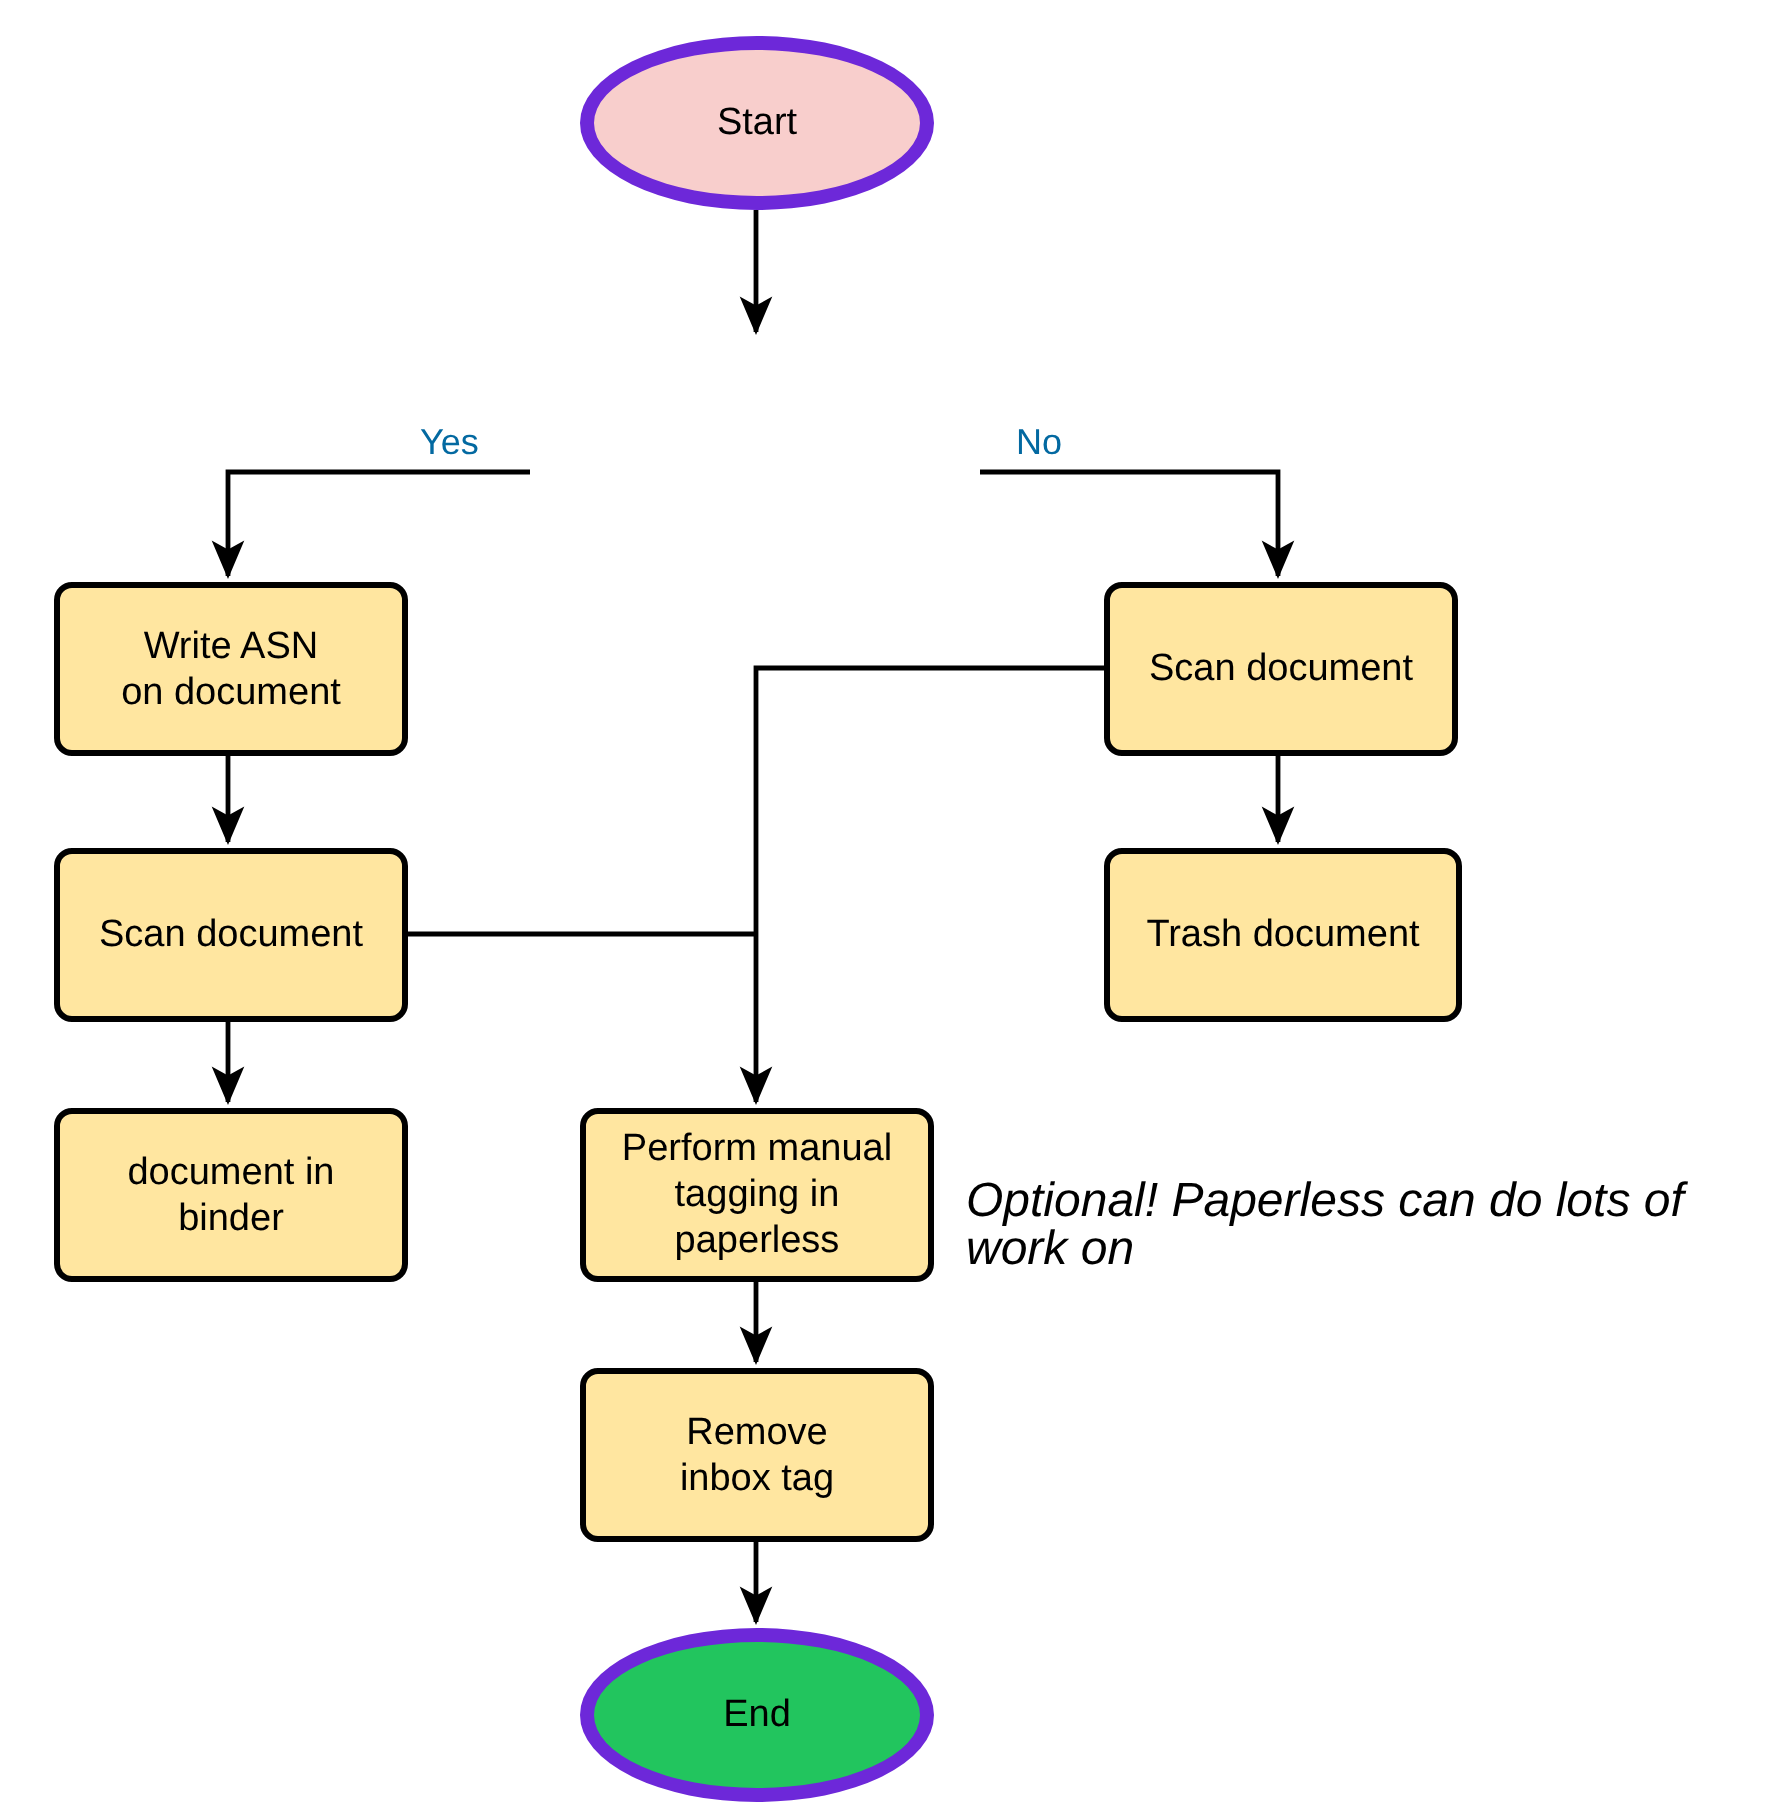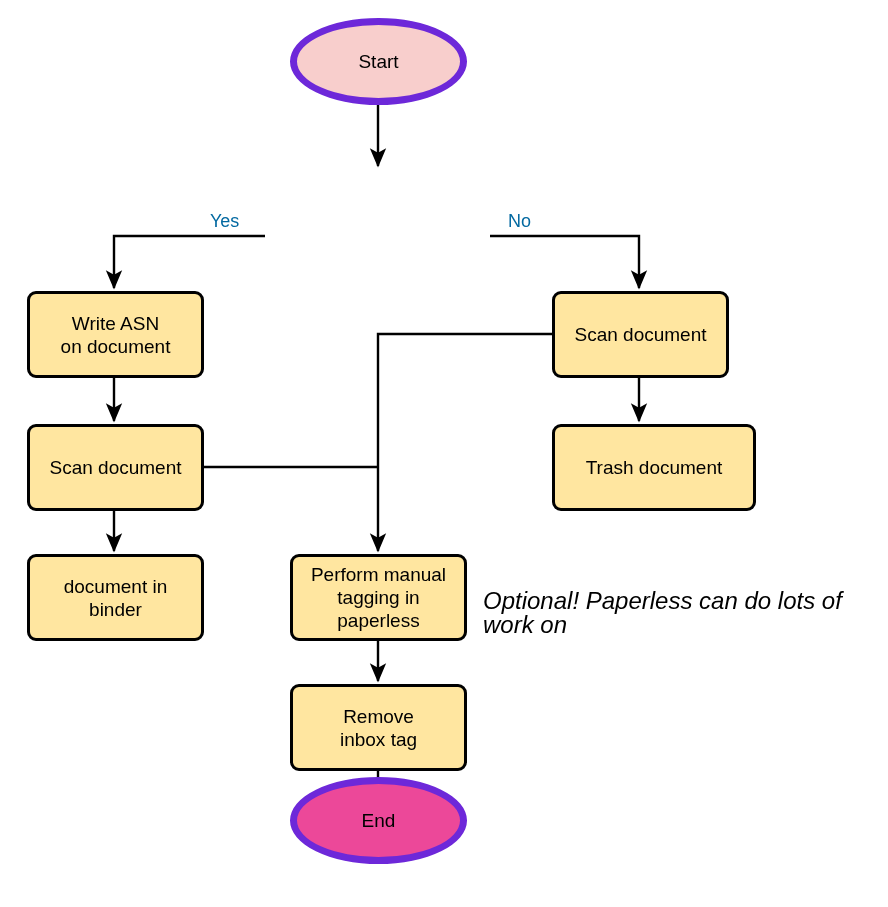--- a/index.html
+++ b/index.html
@@ -142,42 +142,42 @@
       <div>binder</div>
     </div>
   </div>
 
   <div class="node node-process" style="left:552px; top:291px; width:177px; height:87px; background:#ffe6a0;">
     <div>
       <div>Scan document</div>
     </div>
   </div>
 
-  <div class="node node-process" style="left:552px; top:424px; width:204px; height:87px; background:#ffe6a0;">
+  <div class="node node-process" style="left:552px; top:424px; width:179px; height:87px; background:#ffe6a0;">
     <div>
       <div>Trash document</div>
     </div>
   </div>
 
   <div class="node node-process" style="left:290px; top:554px; width:177px; height:87px; background:#ffe6a0;">
     <div>
       <div>Perform manual</div>
       <div>tagging in</div>
       <div>paperless</div>
     </div>
   </div>
 
   <div class="node node-process" style="left:290px; top:684px; width:177px; height:87px; background:#ffe6a0;">
     <div>
       <div>Remove</div>
       <div>inbox tag</div>
     </div>
   </div>
 
-  <div class="node node-terminal" style="left:290px; top:777px; width:177px; height:87px; background:#ec4899;">
+  <div class="node node-terminal" style="left:290px; top:814px; width:177px; height:87px; background:#22c55e;">
     <span>End</span>
   </div>
 
   <div class="annotation" style="left:483px; top:589px; width:400px;">
     <div>Optional! Paperless can do lots of work on</div>
   </div>
 
 </div>
 
 </body></html>

